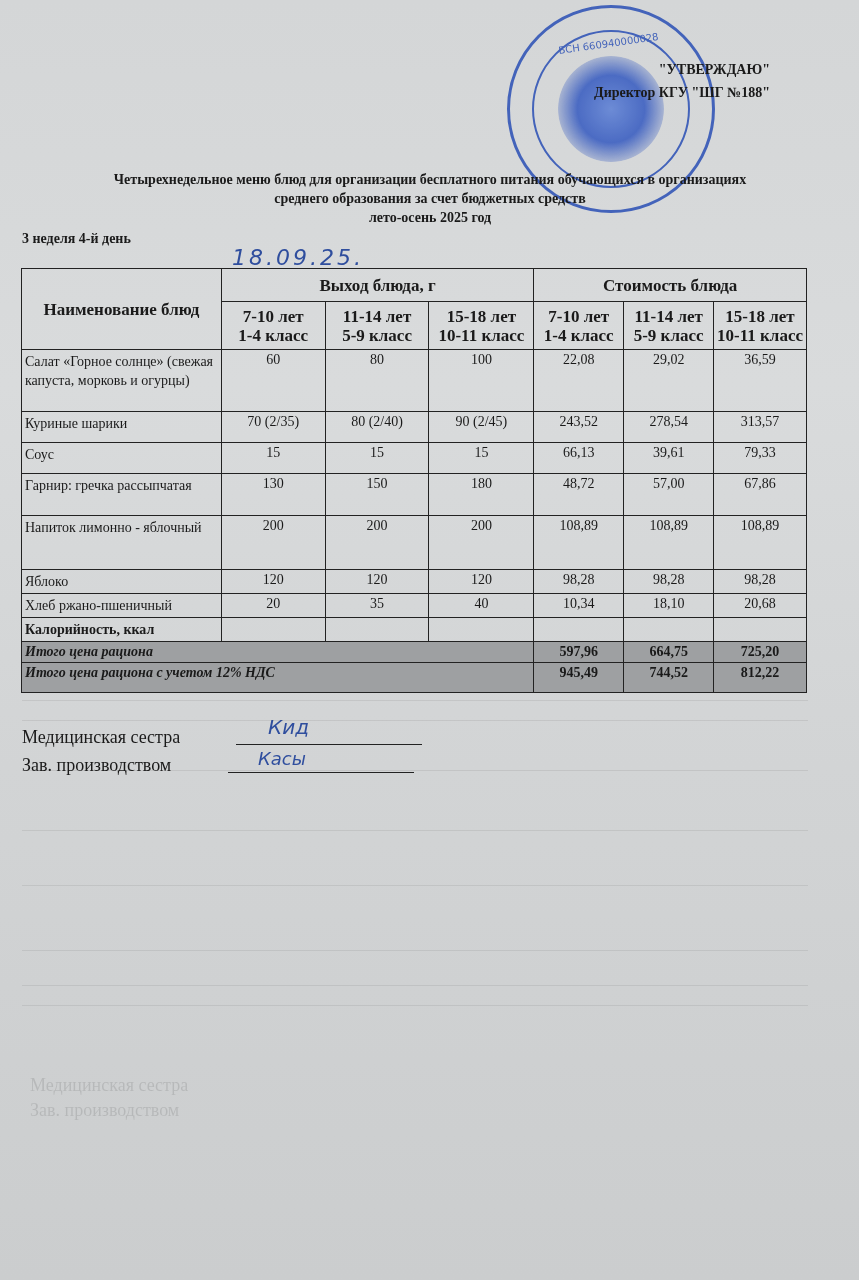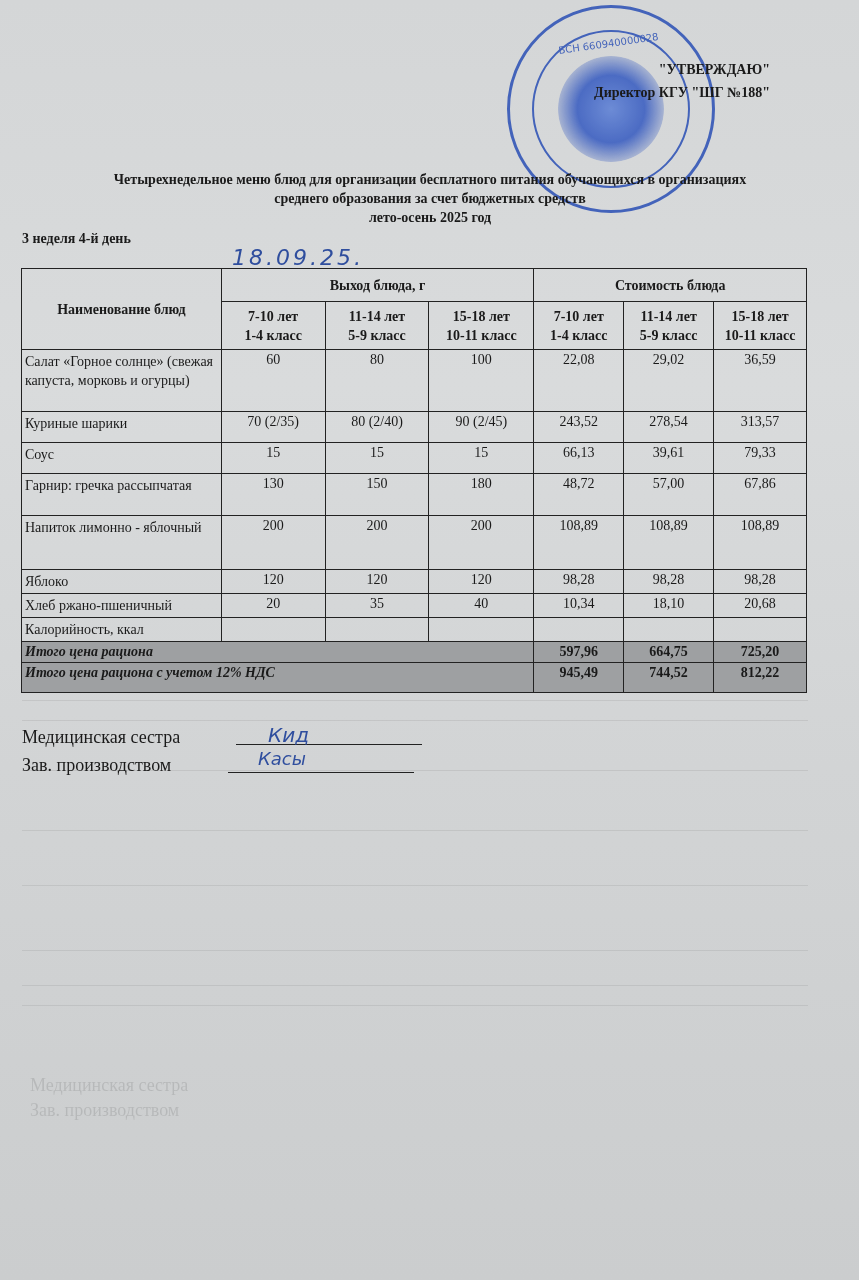--- a/index.html
+++ b/index.html
@@ -40,21 +40,21 @@
     position:absolute; left:232px; top:245px; font-family:"DejaVu Sans", sans-serif;
     font-style:italic; font-size:22px; color:#2f4e9e; letter-spacing:3px;
   }
   table.menu {
     position:absolute; left:21px; top:268px; width:786px;
     border-collapse:collapse; font-size:14px;
   }
   table.menu td, table.menu th {
     border:1.6px solid #222; padding:2px 3px; vertical-align:top;
   }
-  table.menu th { font-weight:bold; text-align:center; vertical-align:middle; font-size:14px; line-height:19px;margin-left:16px; }
+  table.menu th { font-weight:bold; text-align:center; vertical-align:middle; font-size:17px; line-height:19px;margin-left:16px; }
   td.num { text-align:center; }
   td.name { text-align:left; line-height:19px; }
   tr.total td { background:#9ea0a2; font-style:italic; font-weight:bold; }
   tr.total td.num { text-align:center; font-style:normal; }
   .sign-row {
     position:absolute; left:22px; font-size:18px; font-family:"Liberation Serif", serif;
   }
   .sign-line { position:absolute; border-bottom:1.5px solid #222; }
   .signature {
     position:absolute; font-family:"DejaVu Sans", sans-serif; font-style:italic;
@@ -173,21 +173,21 @@
   <tr style="height:21px">
     <td class="name">Хлеб ржано-пшеничный</td>
     <td class="num">20</td>
     <td class="num">35</td>
     <td class="num">40</td>
     <td class="num">10,34</td>
     <td class="num">18,10</td>
     <td class="num">20,68</td>
   </tr>
   <tr style="height:21px">
-    <td class="name" style="font-weight:normal">Калорийность, ккал</td>
+    <td class="name" style="font-weight:bold">Калорийность, ккал</td>
     <td></td>
     <td></td>
     <td></td>
     <td></td>
     <td></td>
     <td></td>
   </tr>
   <tr class="total" style="height:21px">
     <td colspan="4">Итого цена рациона</td>
     <td class="num">597,96</td>
@@ -198,21 +198,21 @@
     <td colspan="4">Итого цена рациона с учетом 12% НДС</td>
     <td class="num">945,49</td>
     <td class="num">744,52</td>
     <td class="num">812,22</td>
   </tr>
 </tbody>
   </table>
 
 <div class="sign-row" style="top:727px">Медицинская сестра</div>
 <div class="sign-line" style="left:236px; top:744px; width:186px;"></div>
-<div class="signature" style="left:268px; top:715px;margin-top:8px;">Кид</div>
+<div class="signature" style="left:268px; top:715px;">Кид</div>
 
 <div class="sign-row" style="top:755px">Зав. производством</div>
 <div class="sign-line" style="left:228px; top:772px; width:186px;"></div>
 <div class="signature" style="left:258px; top:748px; font-size:18px;">Касы</div>
 
 <div class="ghost">
   <div class="g-line" style="top:0"></div>
   <div class="g-line" style="top:20px"></div>
   <div class="g-line" style="top:70px"></div>
   <div class="g-line" style="top:130px"></div>

